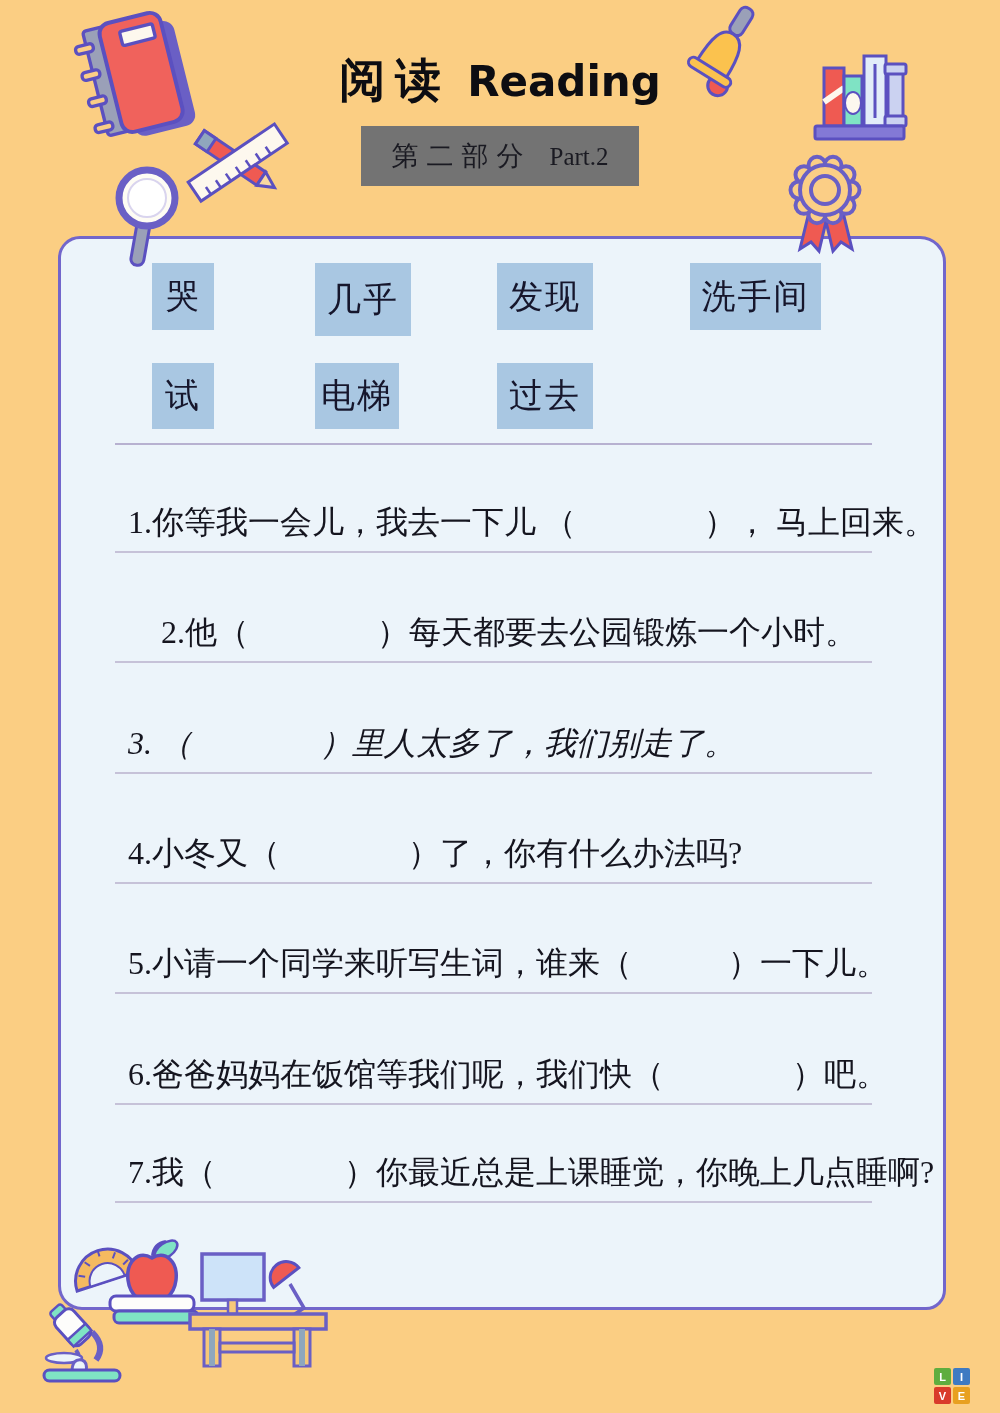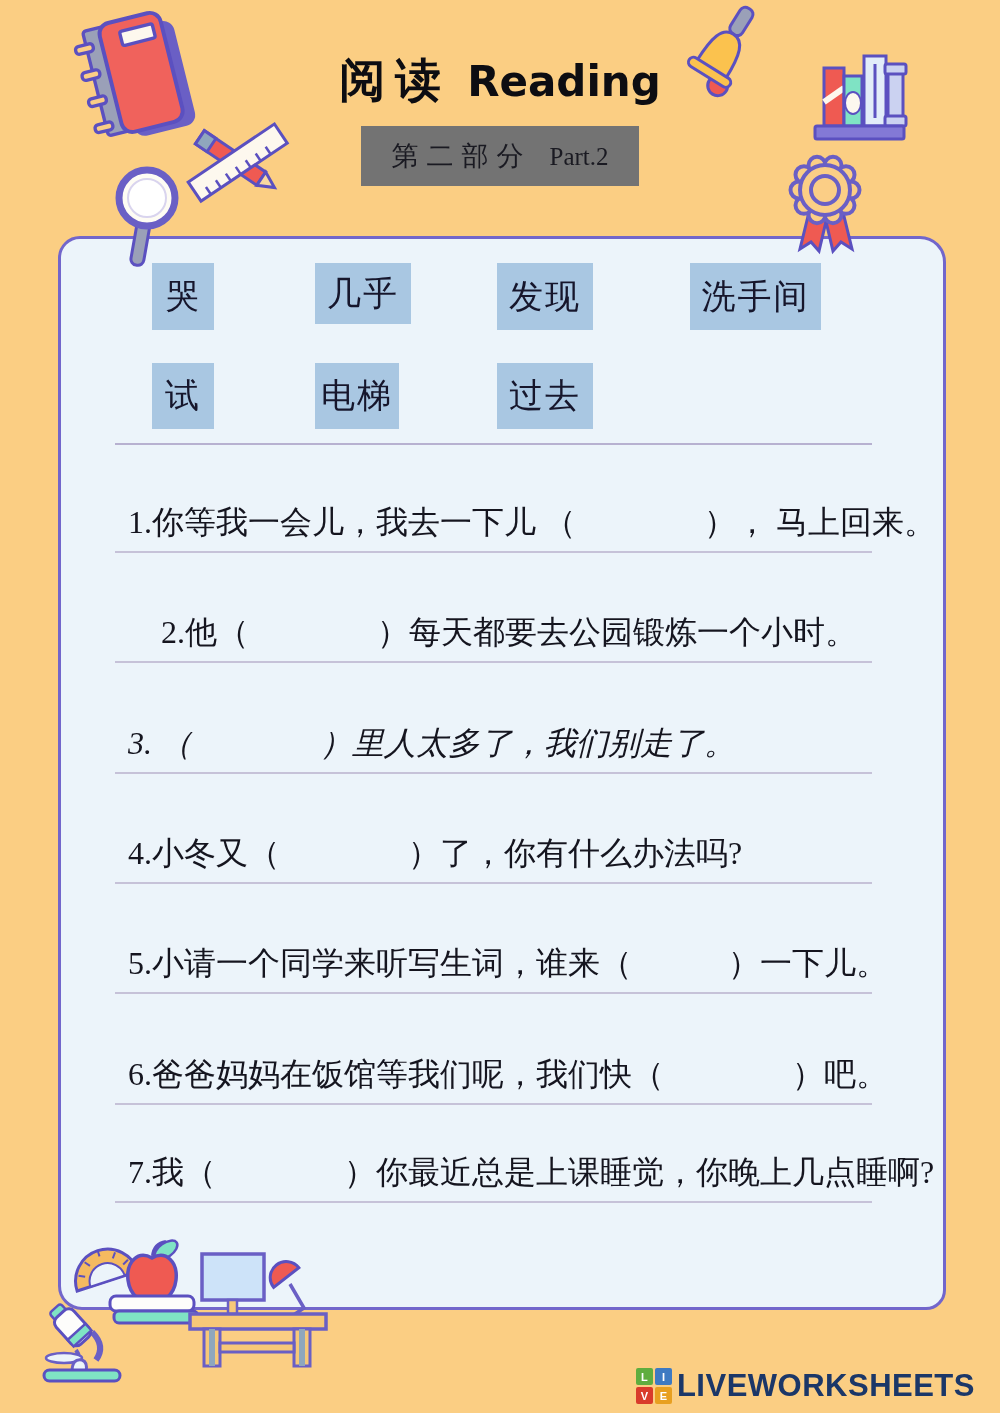--- a/index.html
+++ b/index.html
@@ -102,21 +102,21 @@
 </div>
 
 <div class="abs part-badge">
   <div class="part-badge-inner">
     <span class="part-zh">第二部分</span><span class="part-en">Part.2</span>
   </div>
 </div>
 
 <div>
   <div class="word-box" style="left:152px; top:263px; width:62px;  height:67px;">哭</div>
-  <div class="word-box" style="left:315px; top:263px; width:96px;  height:61px;">几乎</div>
+  <div class="word-box" style="left:315px; top:263px; width:96px;  height:73px;">几乎</div>
   <div class="word-box" style="left:497px; top:263px; width:96px;  height:67px;">发现</div>
   <div class="word-box" style="left:690px; top:263px; width:131px; height:67px;">洗手间</div>
   <div class="word-box" style="left:152px; top:363px; width:62px;  height:66px;">试</div>
   <div class="word-box" style="left:315px; top:363px; width:84px;  height:66px;">电梯</div>
   <div class="word-box" style="left:497px; top:363px; width:96px;  height:66px;">过去</div>
 </div>
 
 <div class="divider" style="left:115px; top:443px; width:757px;"></div>
 
 <div class="sentence" style="top:500px;">
@@ -277,14 +277,13 @@
   <rect x="8" y="72" width="76" height="11" rx="5.5" fill="#7FE3C4" stroke="#5B50C0" stroke-width="3"></rect>
 </svg>
 
 <div class="abs footer">
   <div class="logo-grid">
     <span class="logo-sq sq-l">L</span>
     <span class="logo-sq sq-i">I</span>
     <span class="logo-sq sq-v">V</span>
     <span class="logo-sq sq-e">E</span>
   </div>
-  <span class="brand">LIVEWORKSHEETS</span>
 </div>
 
 </body></html>

